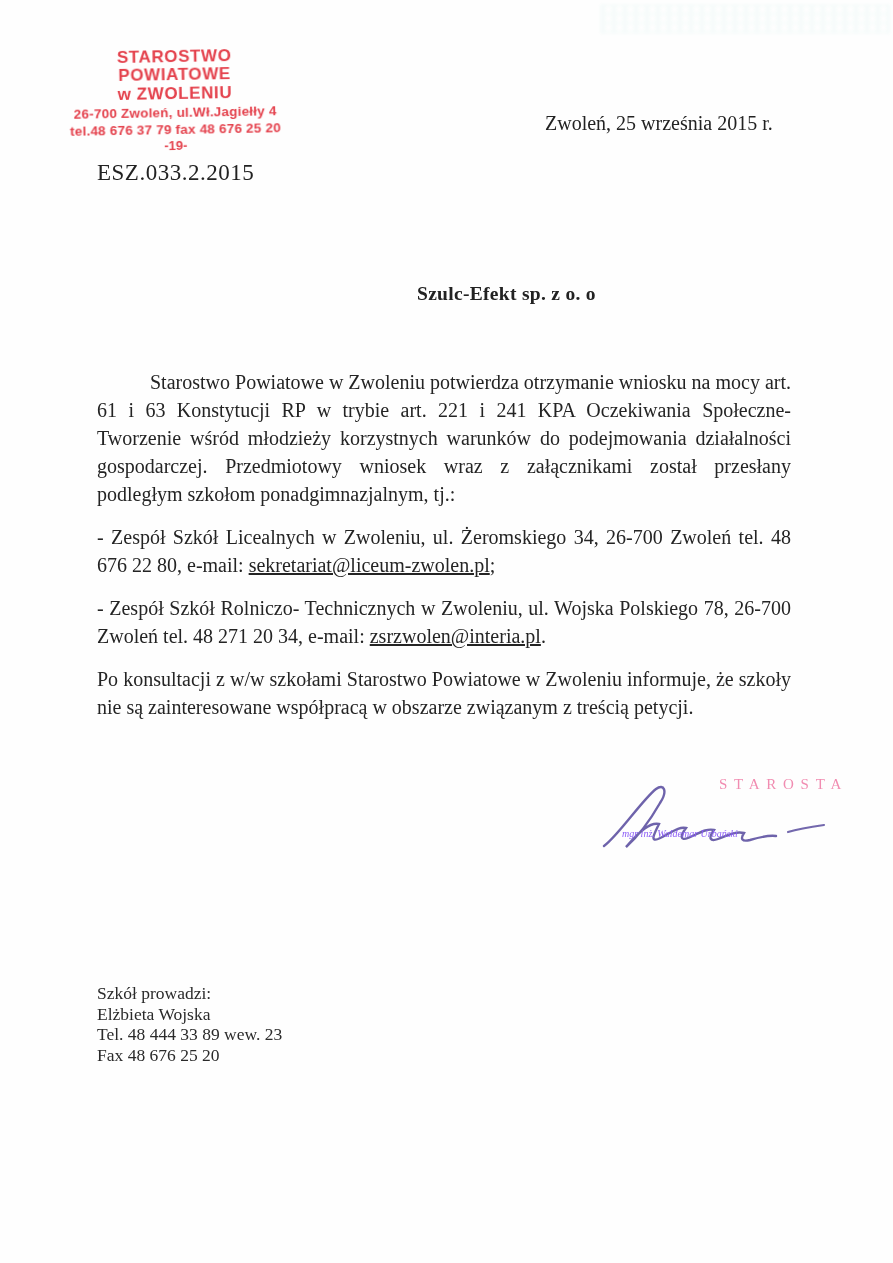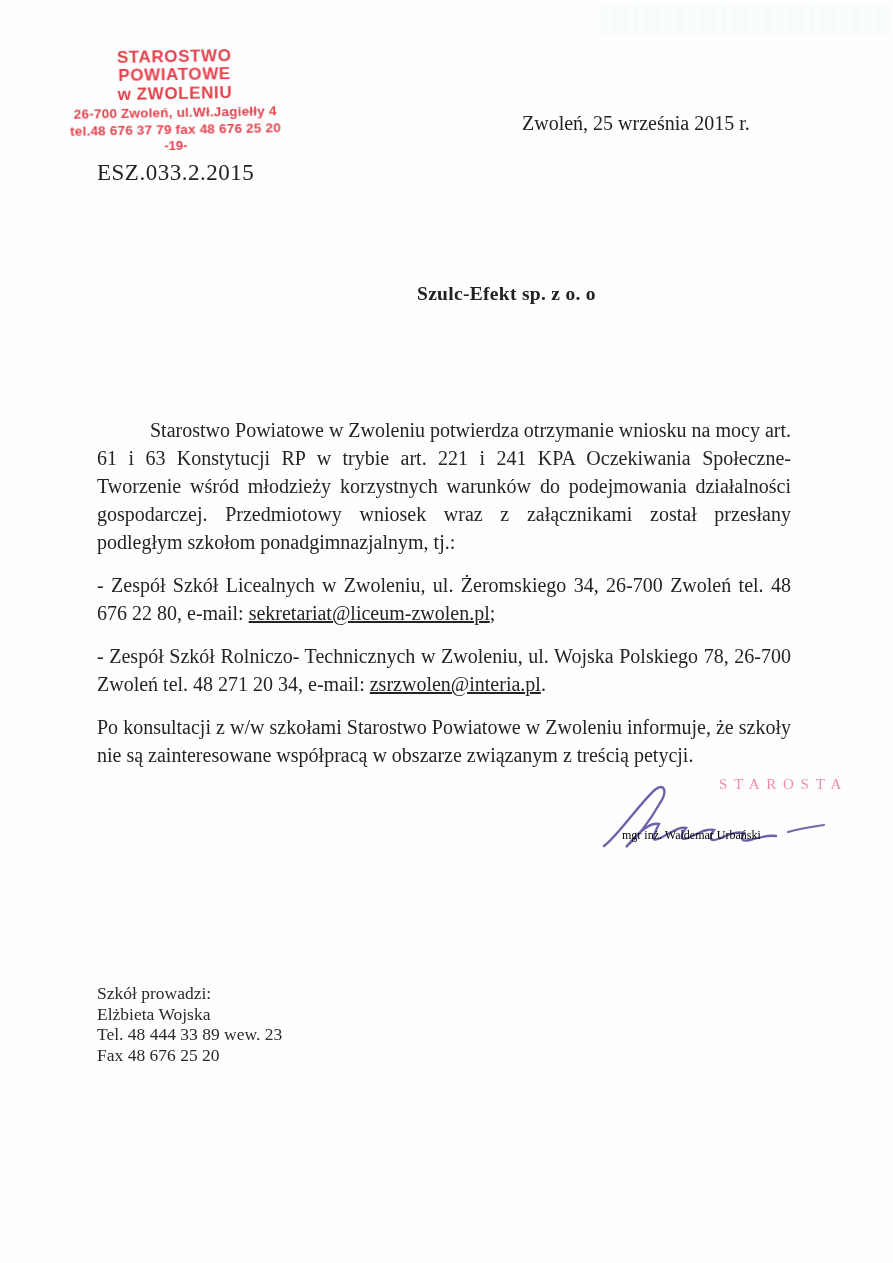--- a/index.html
+++ b/index.html
@@ -33,60 +33,59 @@
     filter:blur(0.3px);
     opacity:0.93;
     line-height:1.05;
   }
   .stamp .s1,.stamp .s2{font-size:17px;letter-spacing:0.6px;}
   .stamp .s2{margin-top:1px;}
   .stamp .s3,.stamp .s4{font-size:13.5px;margin-top:3px;letter-spacing:0.2px;white-space:nowrap;}
   .stamp .s5{font-size:13px;margin-top:2px;}
 
   .date-line{
-    position:absolute;left:522px;top:112px;
+    position:absolute;left:545px;top:112px;
     font-size:20px;white-space:nowrap;
   }
   .ref-number{
     position:absolute;left:97px;top:160px;
     font-size:23px;letter-spacing:0.5px;text-align:center;
   }
   .addressee{
     position:absolute;left:417px;top:283px;
     font-size:19.5px;font-weight:bold;letter-spacing:0.3px;
     white-space:nowrap;
   }
 
   .body-text{
     position:absolute;left:97px;top:368px;width:694px;
     font-size:20px;line-height:28px;
     text-align:justify;
     color:#242424;
-    margin-top:48px;
   }
   .body-text p{margin:0 0 15px 0;}
   .body-text p.indent{text-indent:53px;}
   .body-text p:last-child{margin-bottom:0;}
   .email{text-decoration:underline;}
 
   .signature-block{
     position:absolute;left:598px;top:776px;width:250px;height:95px;
   }
   .sig-title{
     font-size:15px;
     letter-spacing:0.45em;
     color:#f18cb1;
     margin-left:50px;
     font-family:"Liberation Serif", serif;
     text-align:right;
   }
   .sig-name{
     position:absolute;left:24px;top:52px;
-    font-size:12px;
-    color:#000000;
+    font-size:10px;font-style:italic;
+    color:#8b5cf6;
     white-space:nowrap;
     filter:blur(0.2px);
   }
   .sig-scribble{
     position:absolute;left:0px;top:8px;
     pointer-events:none;
   }
 
   .footer-block{
     position:absolute;left:97px;top:983px;

